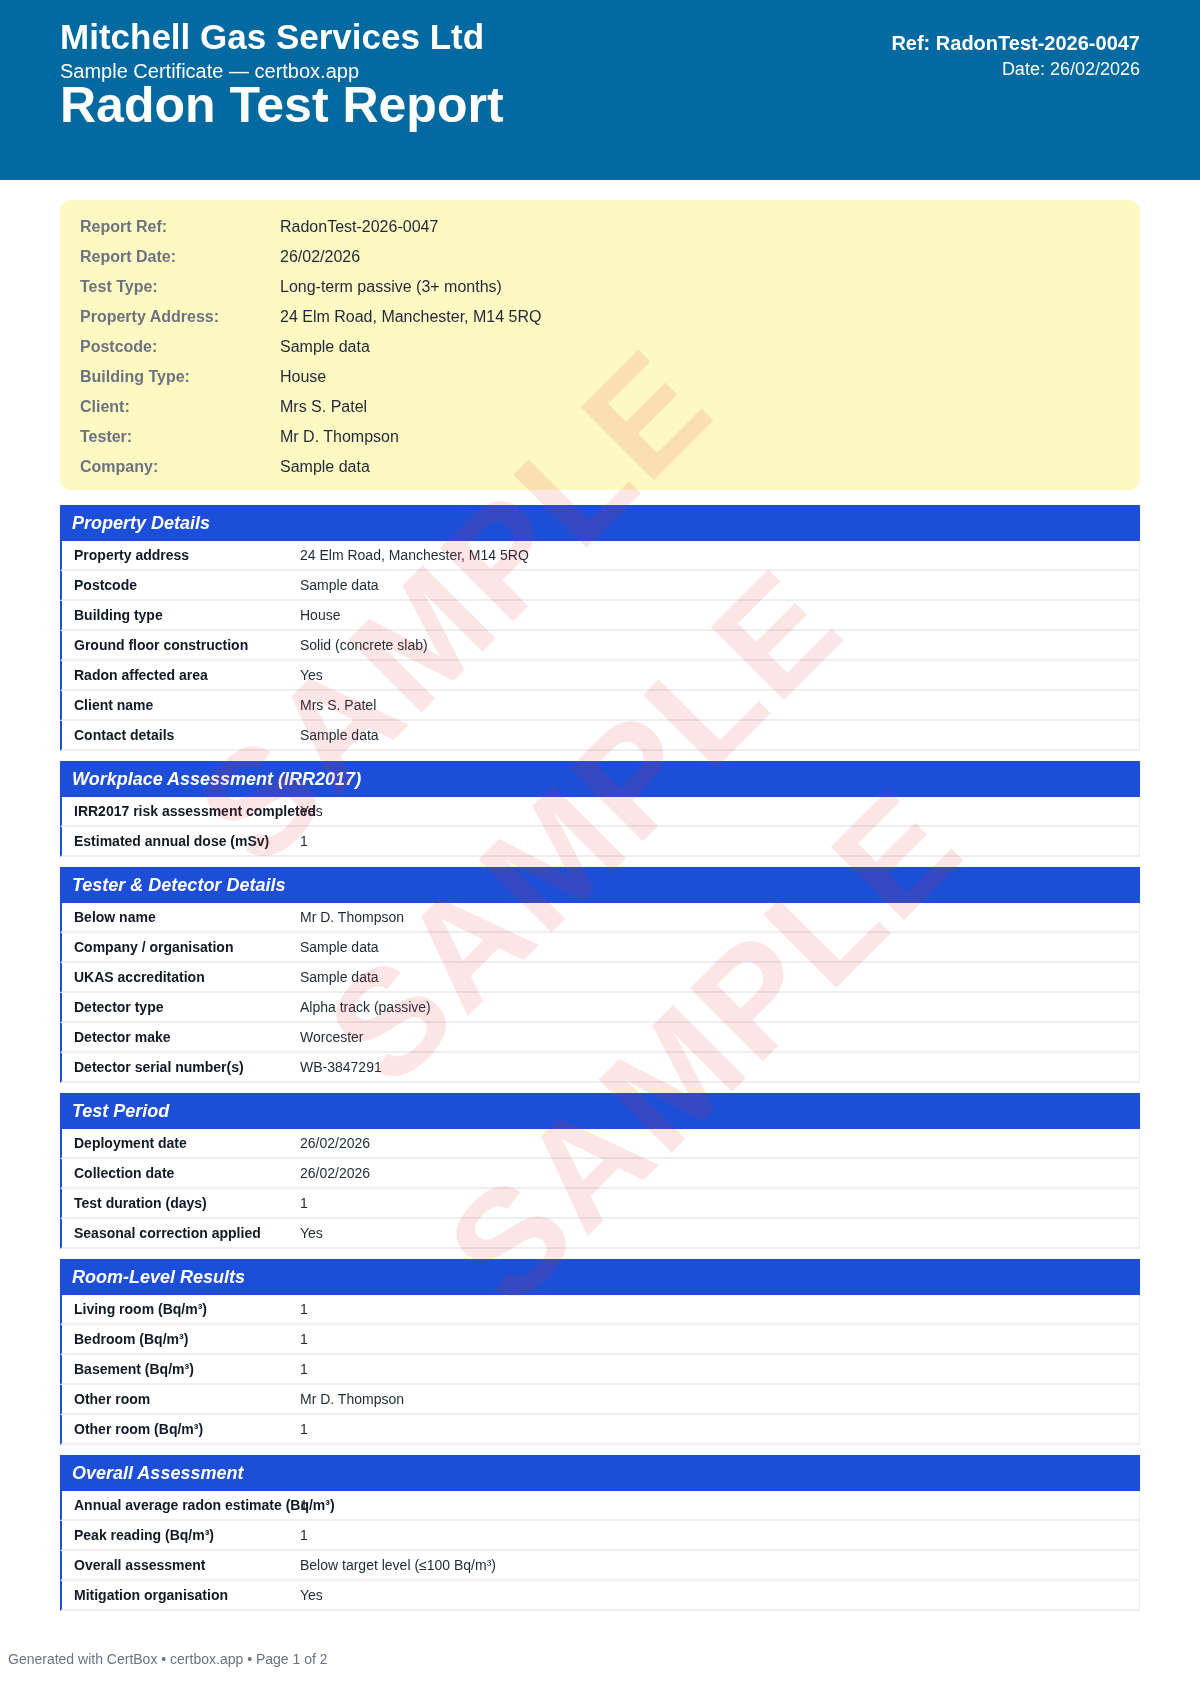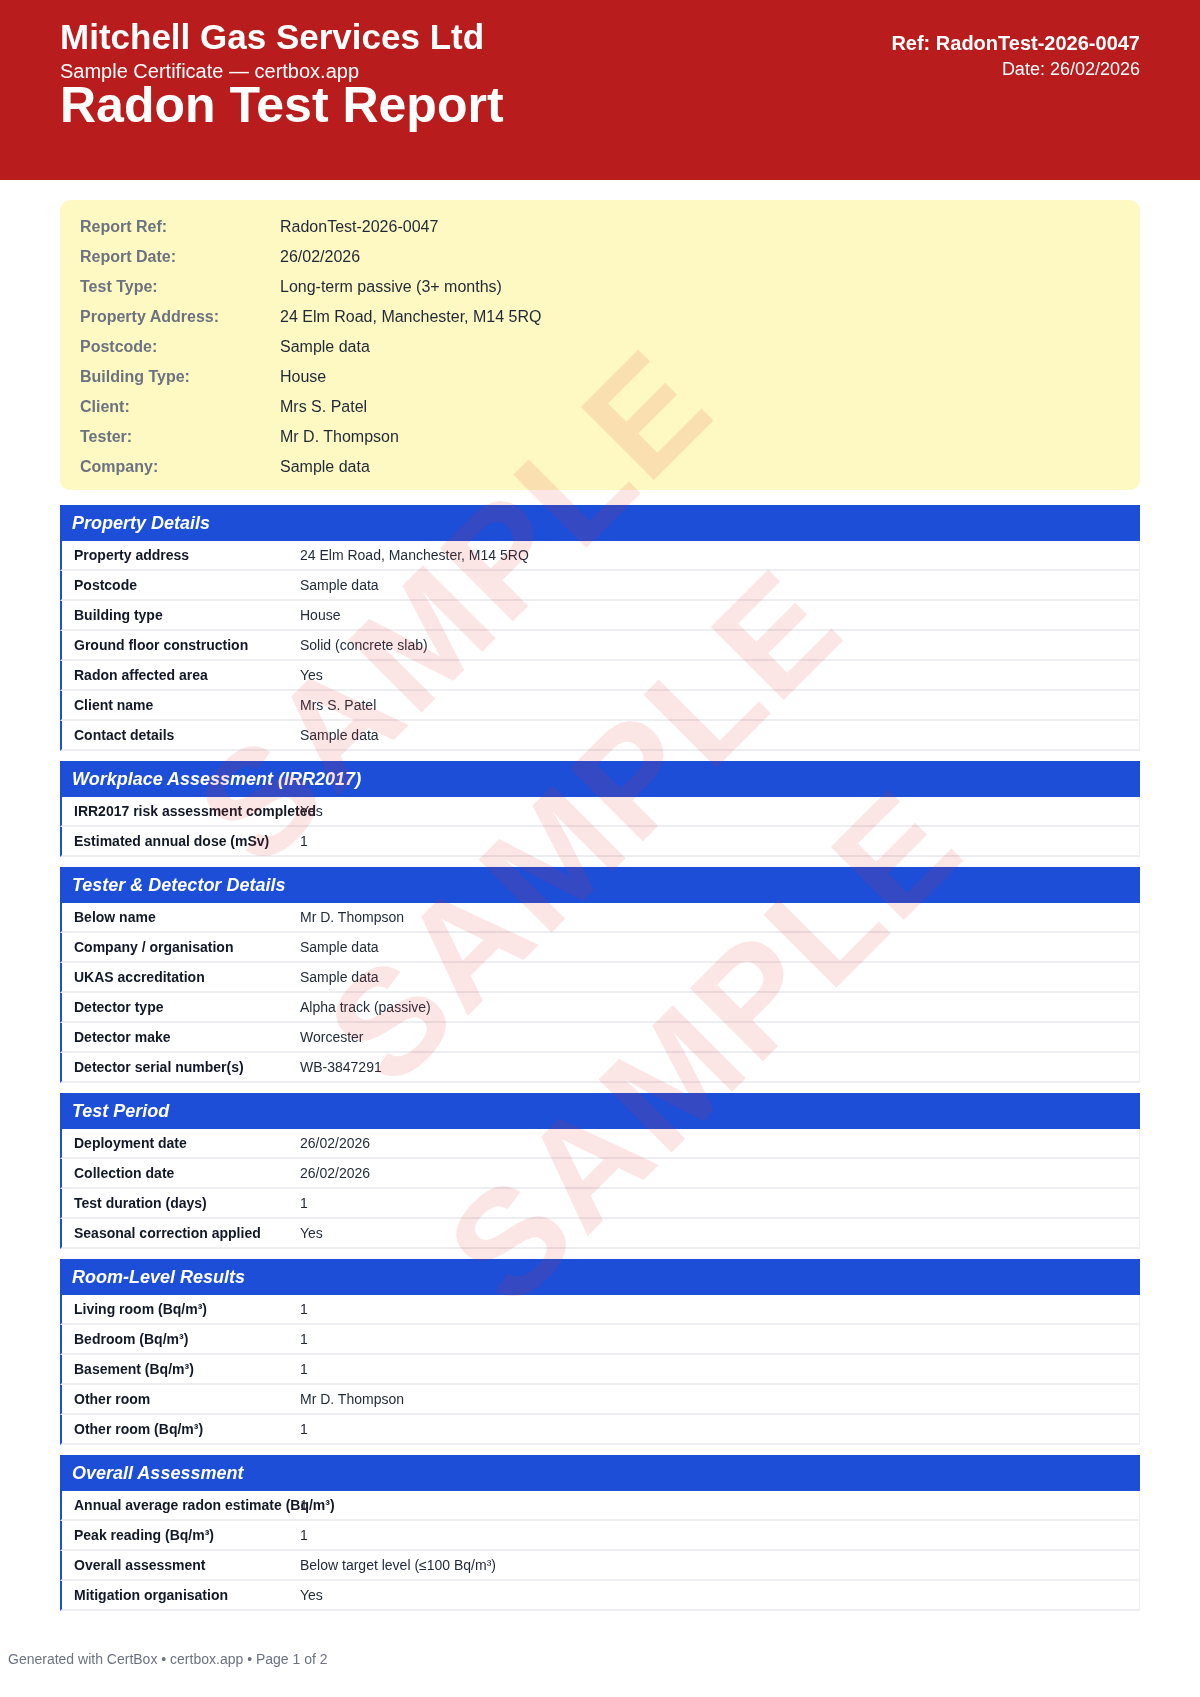--- a/index.html
+++ b/index.html
@@ -1,21 +1,21 @@
 <!DOCTYPE html>
 <html><head>
   <meta charset="utf-8">
   <style>
     * { box-sizing: border-box; margin: 0; padding: 0; }
     html, body { width: 1200px; height: 1697px; background: #ffffff; overflow: hidden; }
     body { font-family: "Liberation Sans", sans-serif; color: #111827; position: relative; }
 
     .header {
       position: absolute; left: 0; top: 0; width: 1200px; height: 180px;
-      background: #b91c1c; color: #ffffff;
+      background: #0369a1; color: #ffffff;
     }
     .company { position: absolute; left: 60px; top: 16px; font-size: 35px; font-weight: bold; line-height: 42px; }
     .subtitle { position: absolute; left: 60px; top: 59px; font-size: 20px; line-height: 24px; }
     .report-title { position: absolute; left: 60px; top: 76px; font-size: 50px; font-weight: bold; line-height: 58px; }
     .ref { position: absolute; right: 60px; top: 31px; font-size: 20px; font-weight: bold; line-height: 24px; text-align: right; }
     .date { position: absolute; right: 60px; top: 58px; font-size: 18px; line-height: 22px; text-align: right; }
 
     .infobox {
       position: absolute; left: 60px; top: 200px; width: 1080px; height: 290px;
       background: #fef9c3; border-radius: 10px; padding: 12px 20px;

